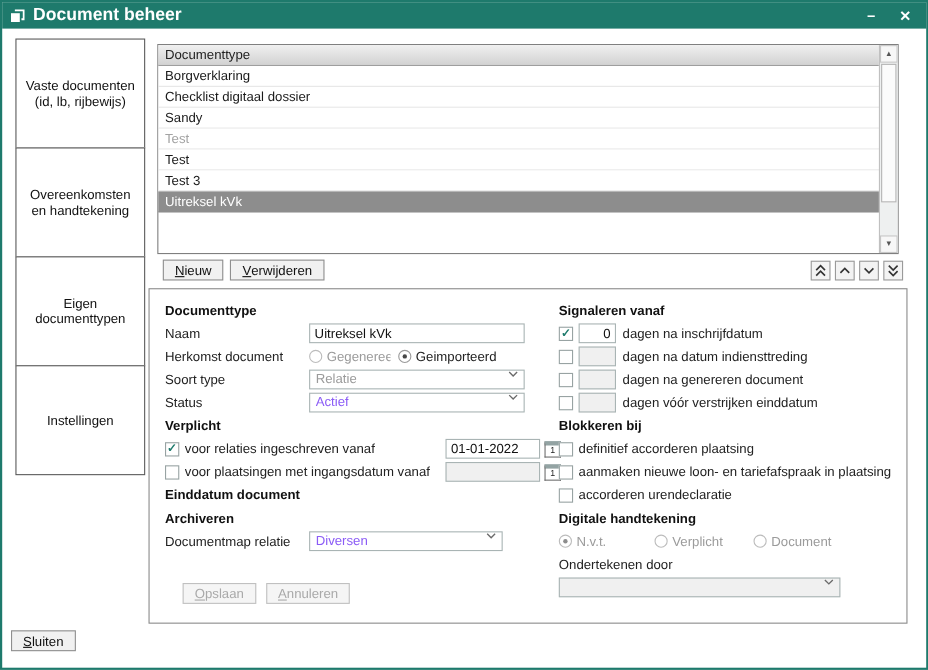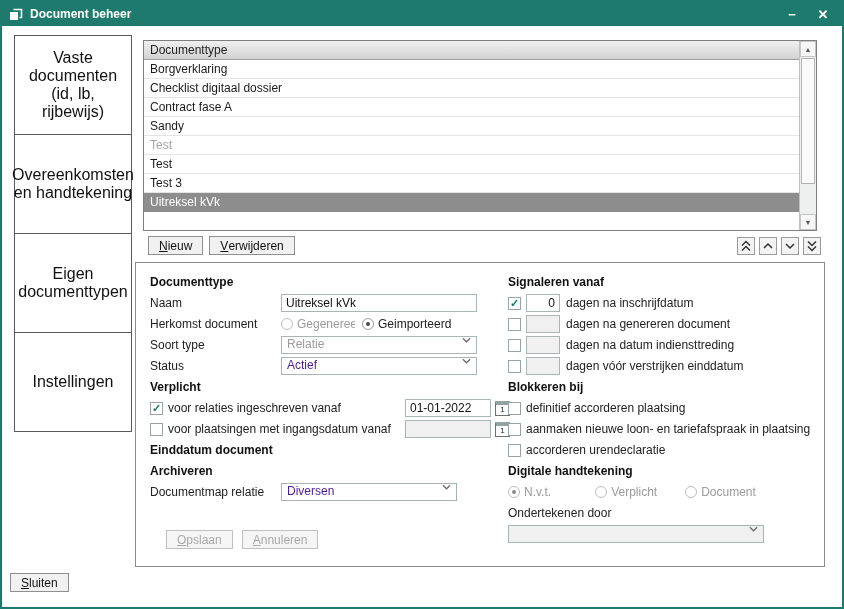--- a/index.html
+++ b/index.html
@@ -5,27 +5,27 @@
   :root { --titlebar:#1e7a6c; --accent:#1e7a6c; }
   * { margin:0; padding:0; box-sizing:border-box; font-family:"Liberation Sans", sans-serif; }
   html,body { width:844px; height:609px; }
   body { position:relative; background:#ffffff; }
   u { text-decoration:underline; }
 
   .window { position:absolute; inset:0; background:#fff; border:2px solid var(--titlebar); }
 
   .titlebar { position:absolute; left:0; top:0; right:0; height:24px; background:var(--titlebar);
               display:flex; align-items:center; padding:0 7px; gap:7px; color:#fff; }
-  .titlebar .title { font-size:12px; font-weight:bold; flex:1; }
+  .titlebar .title { font-size:16px; font-weight:bold; flex:1; }
   .tb-btn { width:24px; height:18px; display:flex; align-items:center; justify-content:center;
             color:#fff; font-size:13px; font-weight:bold; cursor:default; }
 
   .tabs { position:absolute; left:12px; top:34px; width:118px; }
   .tab { height:100px; border:1px solid #5a5a5a; margin-top:-1px; background:#fff; display:flex;
-         align-items:center; justify-content:center; text-align:center; font-size:16px; padding:4px 6px; color:#111; }
+         align-items:center; justify-content:center; text-align:center; font-size:12px; padding:4px 6px; color:#111; }
 
   .list { position:absolute; left:141px; top:38px; width:674px; height:191px; border:1px solid #7f7f7f; background:#fff; }
   .list-header { height:19px; margin-right:17px; background:linear-gradient(#f0f0f0,#d2d2d2);
                  border-bottom:1px solid #9e9e9e; display:flex; align-items:center; padding:0 6px; font-size:12px; color:#222; }
   .lrow { height:19px; margin-right:13px; display:flex; align-items:center; padding:0 6px;
           font-size:12px; border-bottom:1px solid #e4e4e4; color:#1a1a1a; background:#fff; }
   .lrow.muted { color:#a3a3a3; }
   .lrow.selected { background:#8d8d8d; color:#fff; border-bottom-color:#8d8d8d; }
 
   .vscroll { position:absolute; top:0; right:0; bottom:0; width:17px; background:#eef0f0; border-left:1px solid #c0c0c0; }
@@ -53,21 +53,21 @@
   .clip { overflow:hidden; white-space:nowrap; }
 
   .tinput { height:18px; border:1px solid #a9b4b4; padding:0 4px; font-size:12px; color:#111; background:#fff; }
   .tinput.disabled { background:#f0f0f0; }
   .naam { width:196px; }
   .date { width:86px; }
   .num { width:34px; text-align:right; margin-right:6px; }
 
   .sel { height:18px; border:1px solid #a9b4b4; background:#fff; display:flex; 
          padding:0 5px; font-size:12px; justify-content:space-between; }
-  .sel .val { overflow:hidden; white-space:nowrap; color:#4c1d95; }
+  .sel .val { overflow:hidden; white-space:nowrap; color:#8b5cf6; }
   .sel.graytext .val { color:#9b9b9b; }
   .sel.disabled { background:#f0f0f0; }
   .chev { width:9px; height:6px; flex:none; margin-left:5px; }
 
   .cb { width:13px; height:13px; border:1px solid #98a3a3; background:#fff; flex:none; display:flex;
         align-items:center; justify-content:center; font-size:11px; line-height:11px; color:var(--accent);
         font-weight:bold; margin-right:5px; }
   .cb.on::before { content:"✓"; }
 
   .radio { width:12px; height:12px; border:1px solid #9a9a9a; border-radius:50%; background:#fff; flex:none;
@@ -102,21 +102,20 @@
     <div class="tab">Vaste documenten (id, lb, rijbewijs)</div>
     <div class="tab">Overeenkomsten en handtekening</div>
     <div class="tab selected">Eigen documenttypen</div>
     <div class="tab">Instellingen</div>
   </div>
 
   <div class="list">
     <div class="list-header">Documenttype</div>
     <div class="lrow">Borgverklaring</div>
     <div class="lrow">Checklist digitaal dossier</div>
-    <div class="lrow">Contract fase A</div>
     <div class="lrow">Sandy</div>
     <div class="lrow muted">Test</div>
     <div class="lrow">Test</div>
     <div class="lrow">Test 3</div>
     <div class="lrow selected">Uitreksel kVk</div>
     <div class="vscroll">
       <div class="varrow up">▲</div>
       <div class="vthumb"></div>
       <div class="varrow down">▼</div>
     </div>
@@ -224,26 +223,26 @@
       <div class="frow fhead">Signaleren vanaf</div>
 
       <div class="frow">
         <span class="cb on"></span>
         <input class="tinput num" value="0" style="">
         <span>dagen na inschrijfdatum</span>
       </div>
       <div class="frow">
         <span class="cb"></span>
         <input class="tinput num disabled" value="" style="">
+        <span>dagen na datum indiensttreding</span>
+      </div>
+      <div class="frow">
+        <span class="cb"></span>
+        <input class="tinput num disabled" value="" style="">
         <span>dagen na genereren document</span>
-      </div>
-      <div class="frow">
-        <span class="cb"></span>
-        <input class="tinput num disabled" value="" style="">
-        <span>dagen na datum indiensttreding</span>
       </div>
       <div class="frow">
         <span class="cb"></span>
         <input class="tinput num disabled" value="" style="">
         <span>dagen vóór verstrijken einddatum</span>
       </div>
 
       <div class="frow fhead">Blokkeren bij</div>
 
       <div class="frow">

